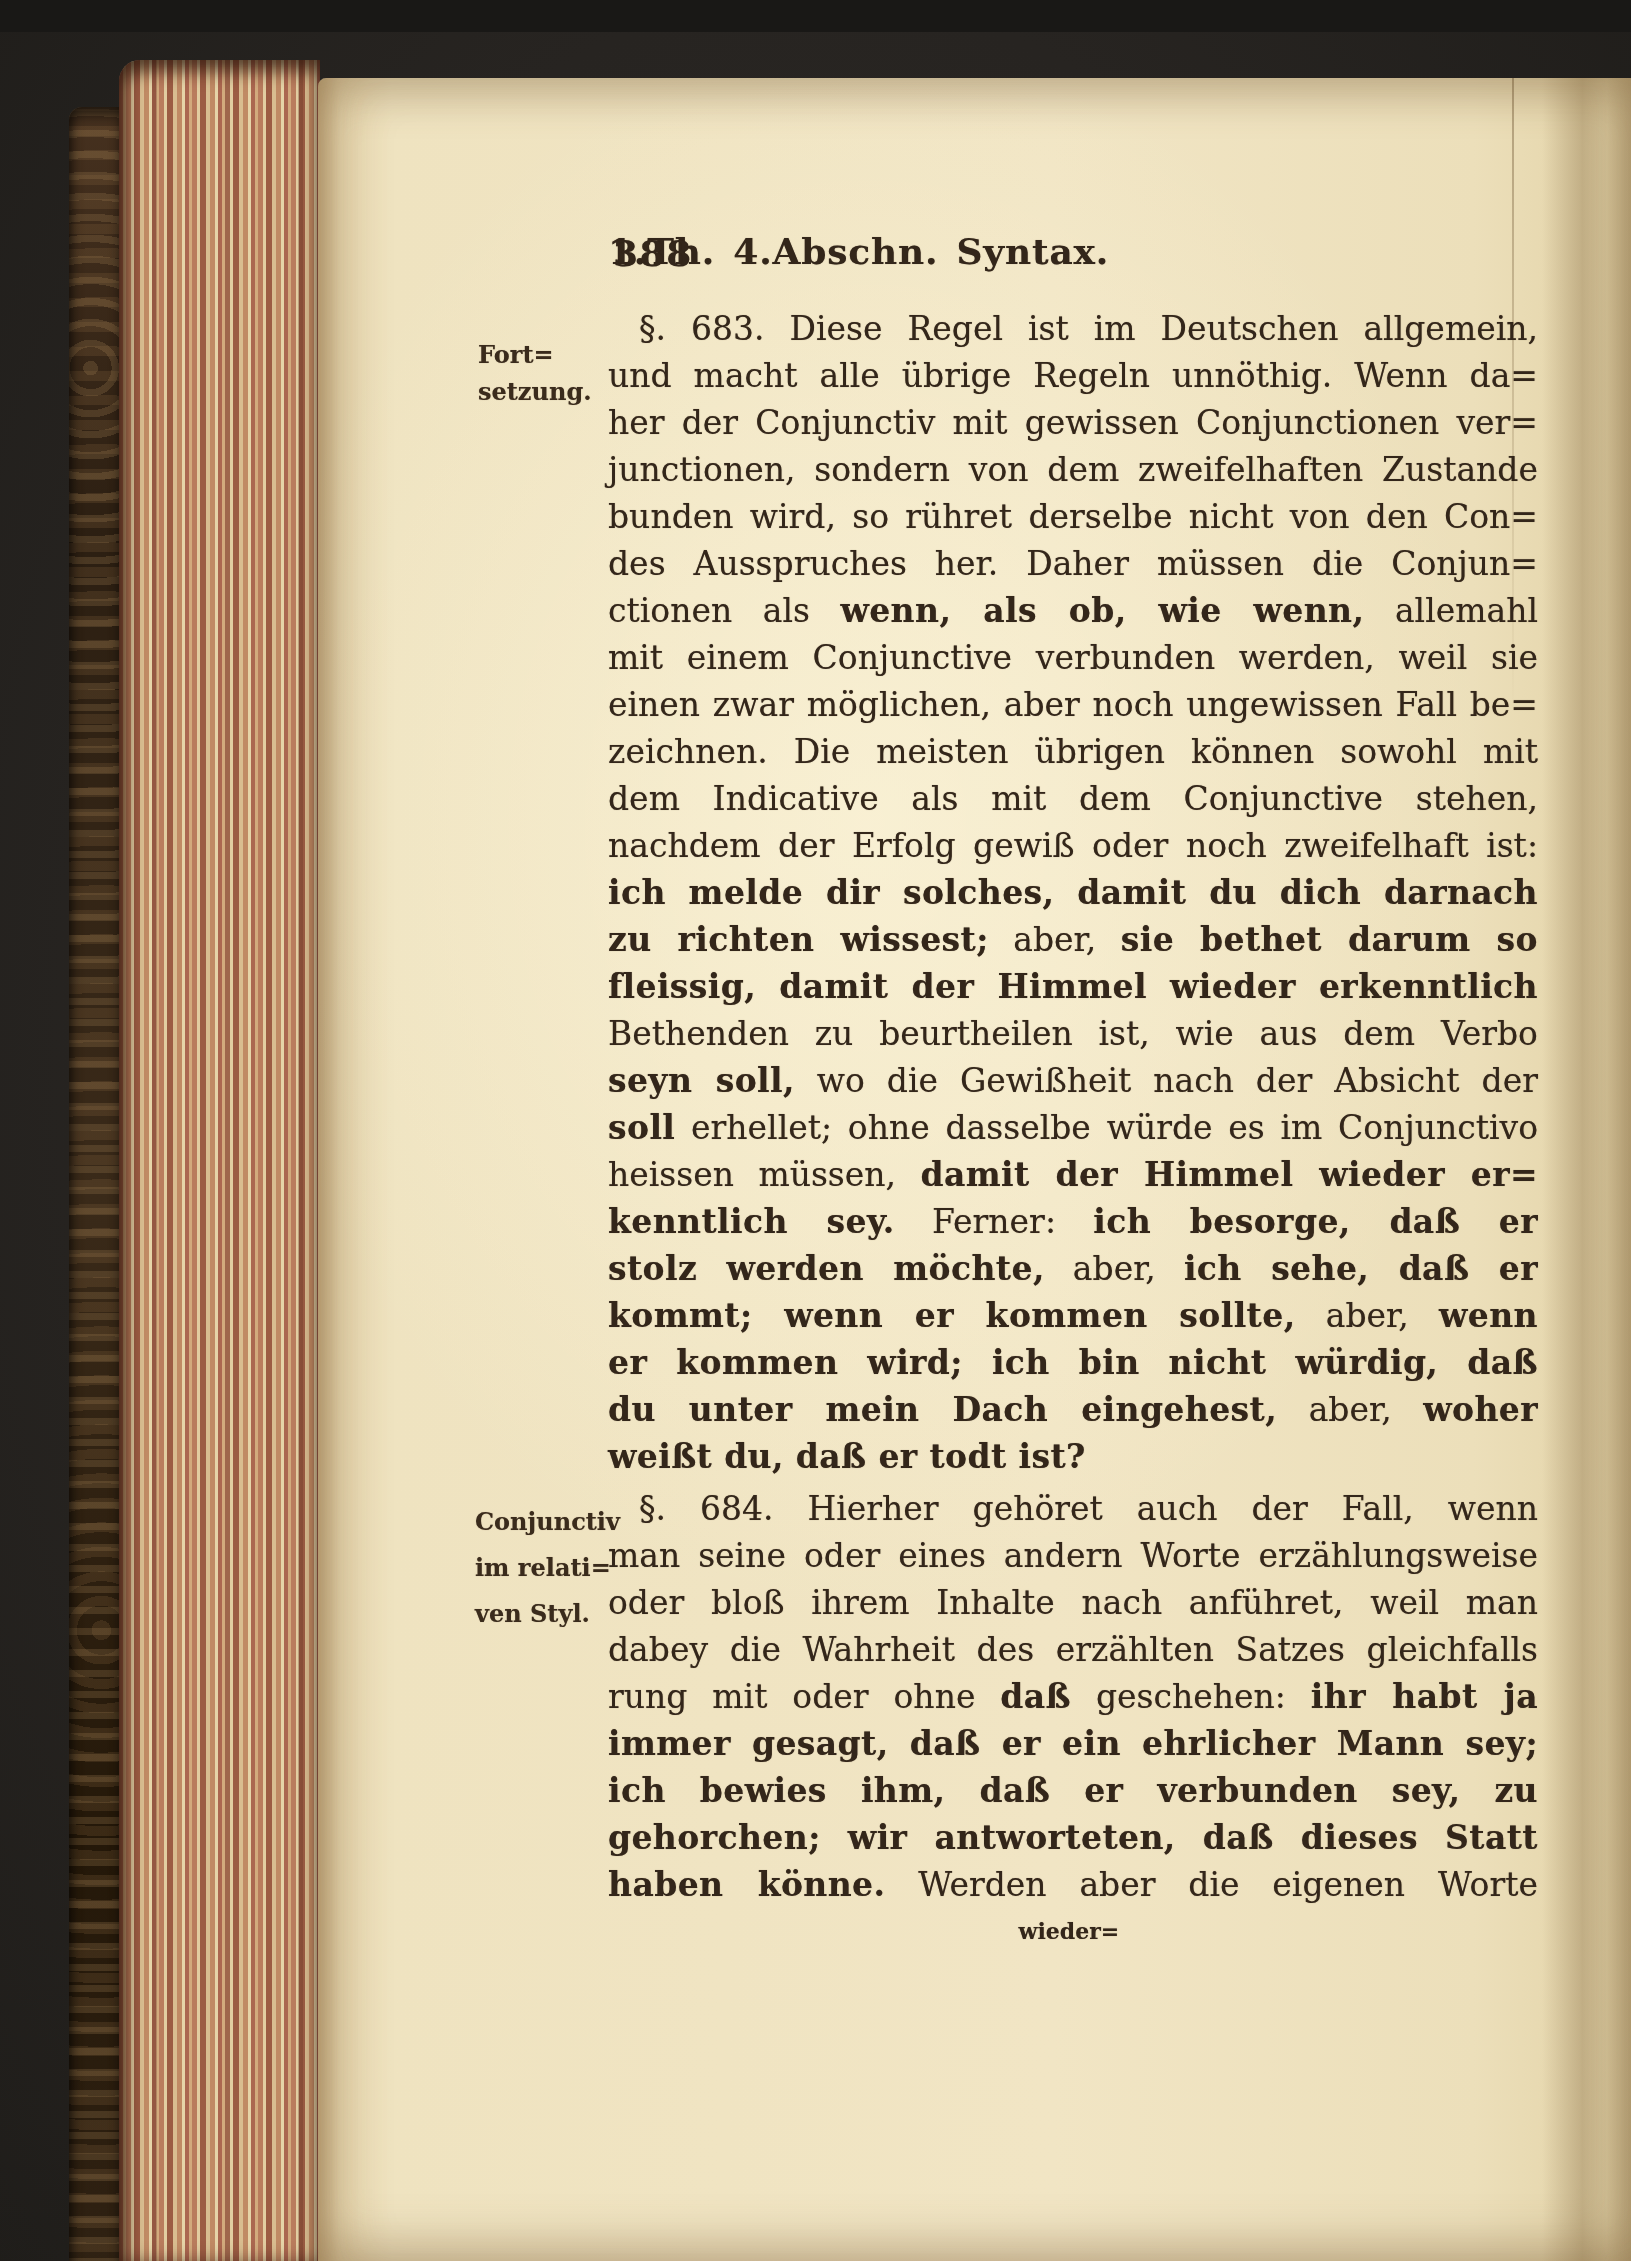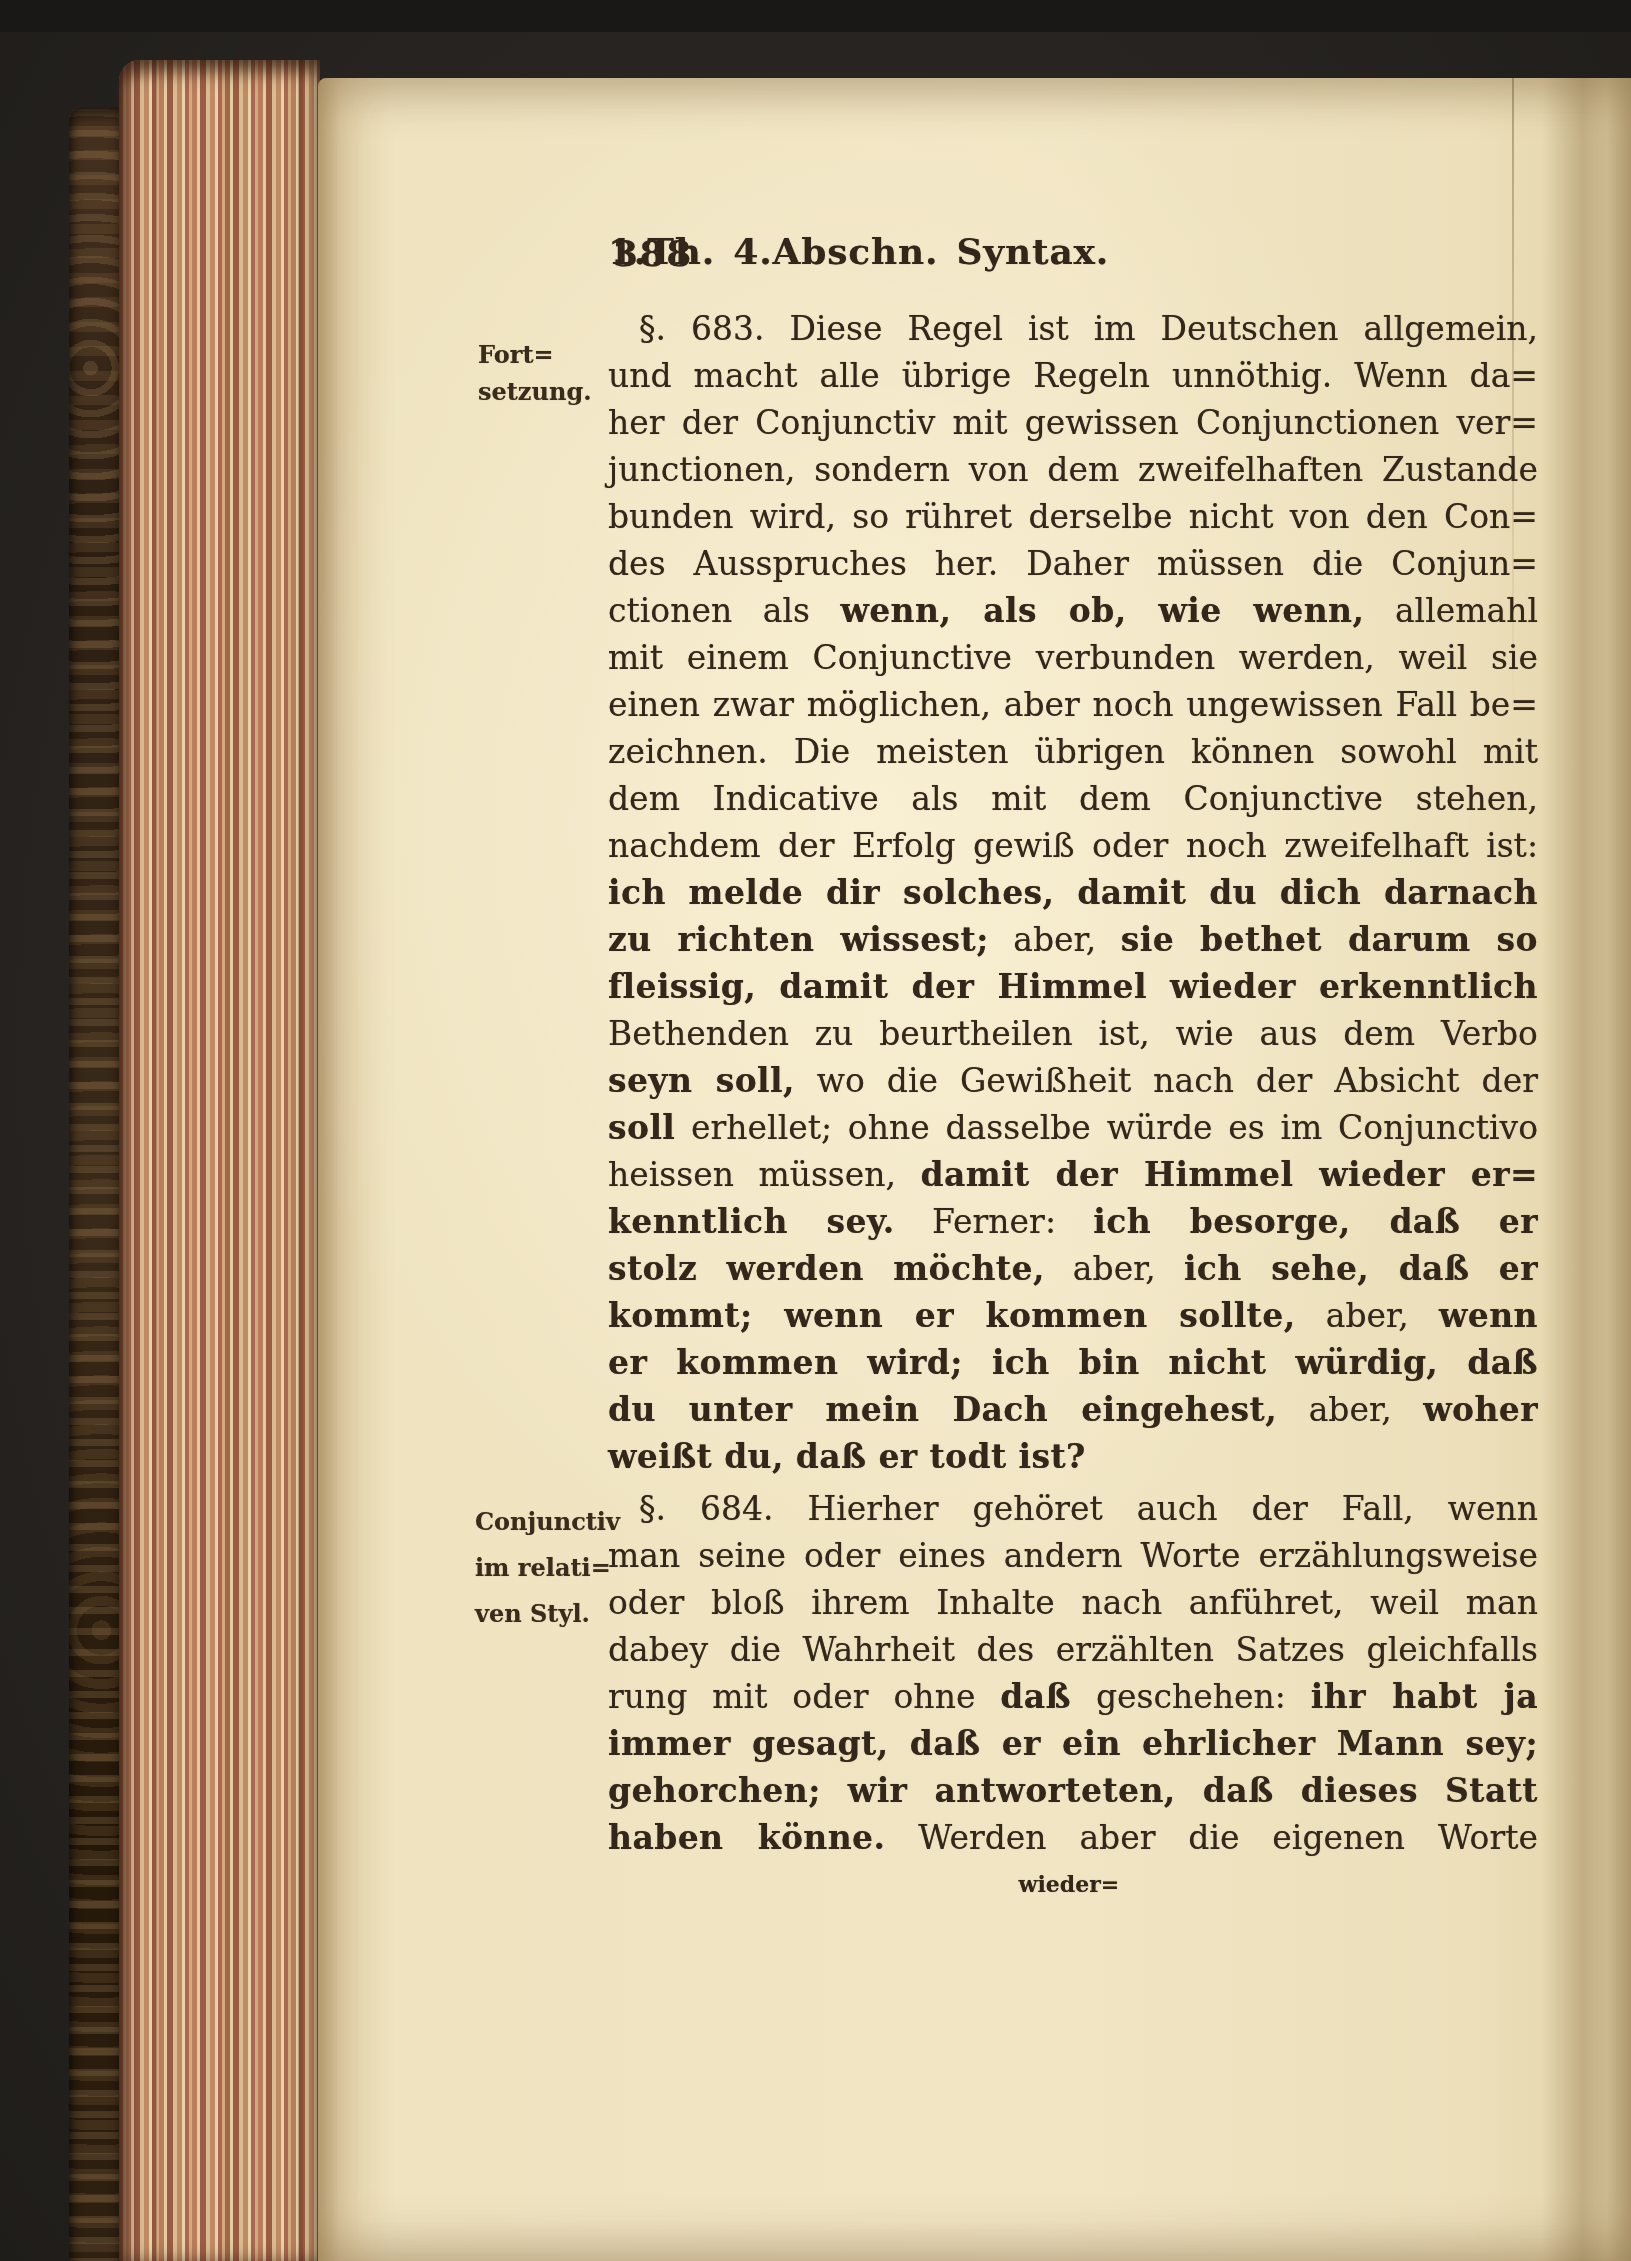--- a/index.html
+++ b/index.html
@@ -116,20 +116,21 @@
           <div class="line"><span class="em">du unter mein Dach eingehest,</span><span> aber, </span><span class="em">woher</span></div>
           <div class="line end"><span class="em">weißt du, daß er todt ist?</span></div>
         </div>
         <div class="para-2">
           <div class="line indent"><span>§. 684. Hierher gehöret auch der Fall, wenn</span></div>
           <div class="line"><span>man seine oder eines andern Worte erzählungsweise</span></div>
           <div class="line"><span>oder bloß ihrem Inhalte nach anführet, weil man</span></div>
           <div class="line"><span>dabey die Wahrheit des erzählten Satzes gleichfalls</span></div>
           <div class="line"><span>rung mit oder ohne </span><span class="em">daß</span><span> geschehen: </span><span class="em">ihr habt ja</span></div>
           <div class="line"><span class="em">immer gesagt, daß er ein ehrlicher Mann sey;</span></div>
+          <div class="line"><span class="em">ich bewies ihm, daß er verbunden sey, zu</span></div>
           <div class="line"><span class="em">gehorchen; wir antworteten, daß dieses Statt</span></div>
           <div class="line"><span class="em">haben könne.</span><span>  Werden aber die eigenen Worte</span></div>
         </div>
         <div class="catchword-row">
         <span>wieder=</span>
       </div>
     </div>
   </div>
 </div>
 

